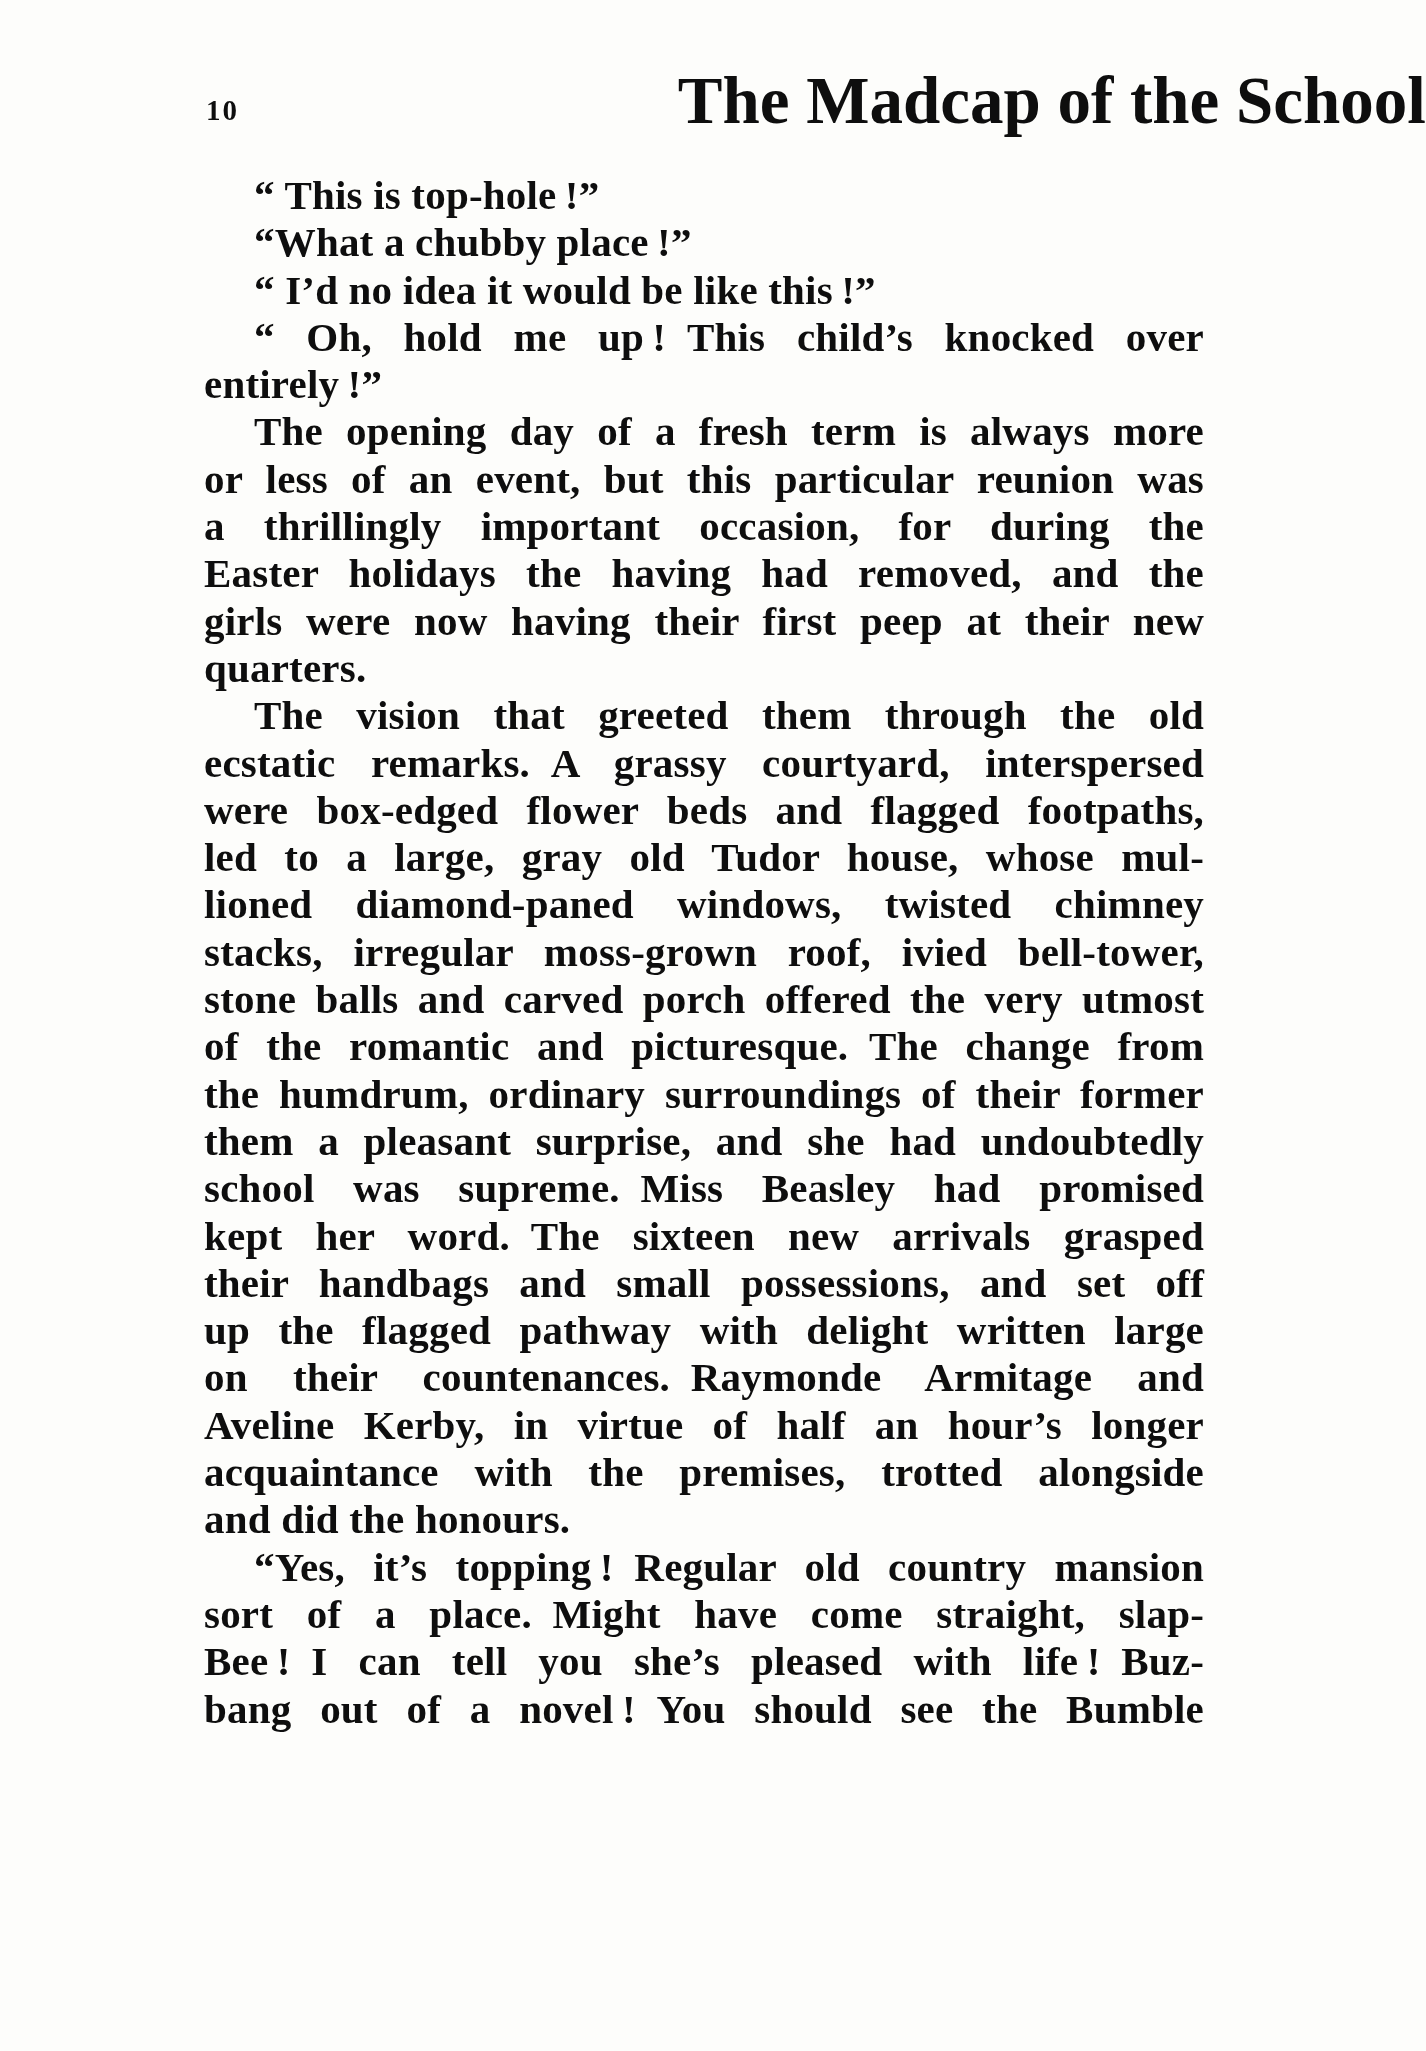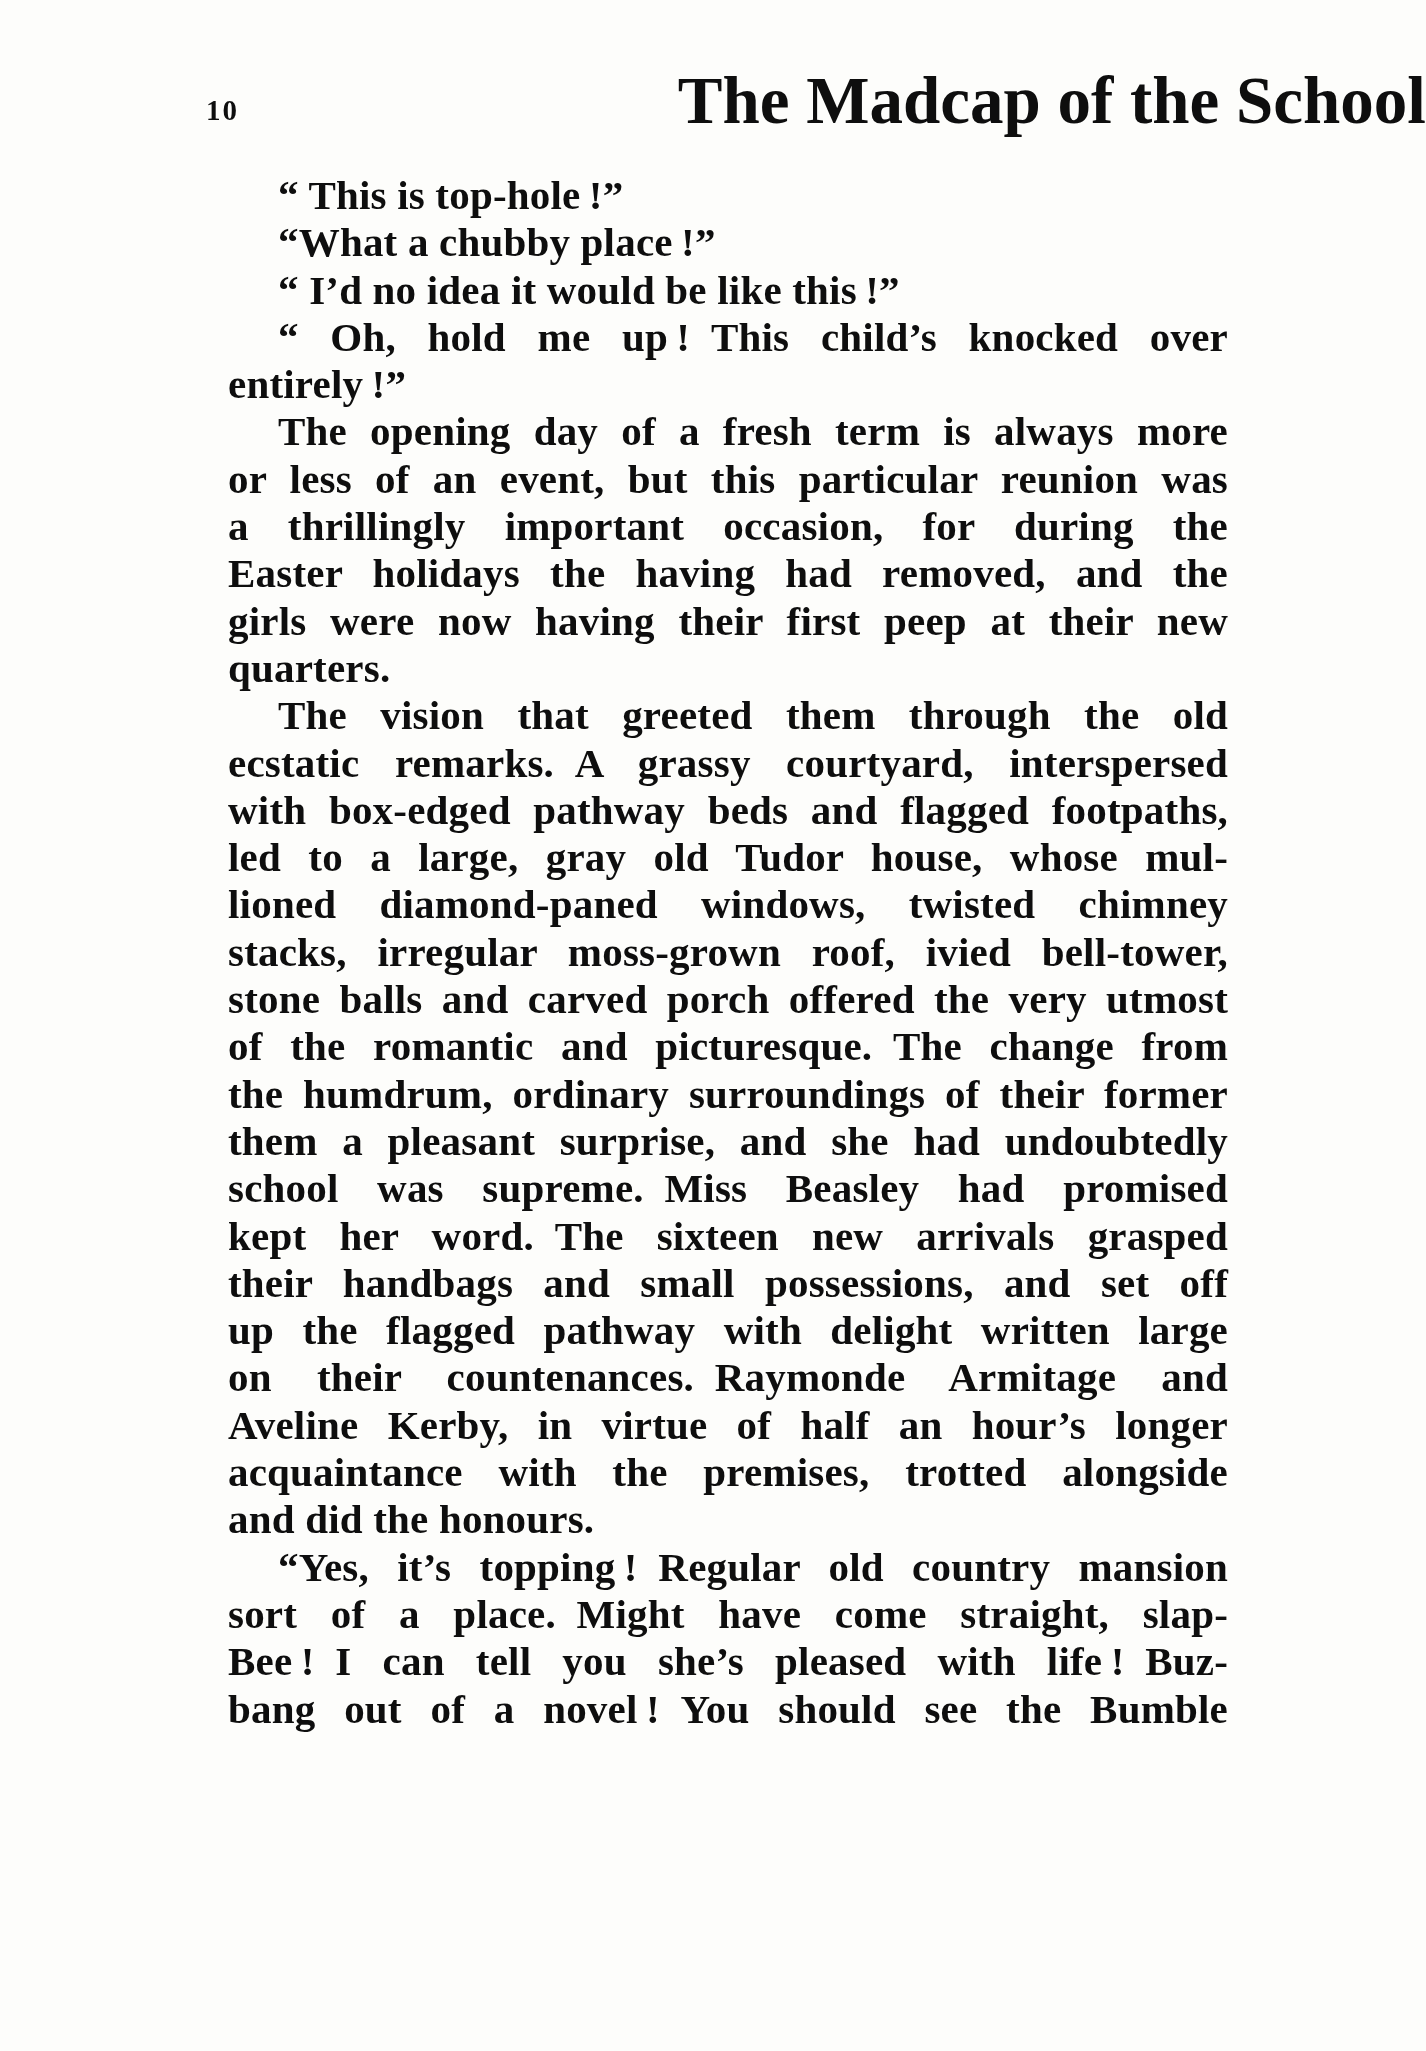--- a/index.html
+++ b/index.html
@@ -45,21 +45,20 @@
     font-weight: bold;
     line-height: 72px;
     letter-spacing: 0px;
     white-space: nowrap;
   }
   .body-block {
     position: absolute;
     left: 204px;
     top: 172px;
     width: 1000px;
-    margin-left: 24px;
   }
   .paragraph {
     margin: 0;
   }
   .line {
     height: 47.3px;
     line-height: 47.3px;
     font-size: 41px;
     font-weight: bold;
     text-align: justify;
@@ -105,21 +104,21 @@
         <div class="line fill indent">The opening day of a fresh term is always more</div>
         <div class="line fill">or less of an event, but this particular reunion was</div>
         <div class="line fill">a thrillingly important occasion, for during the</div>
         <div class="line fill">Easter holidays the having had removed, and the</div>
         <div class="line fill">girls were now having their first peep at their new</div>
         <div class="line">quarters.</div>
       </div>
       <div class="paragraph">
         <div class="line fill indent">The vision that greeted them through the old</div>
         <div class="line fill">ecstatic remarks. A grassy courtyard, interspersed</div>
-        <div class="line fill">with box-edged pathway beds and flagged footpaths,</div>
+        <div class="line fill">were box-edged flower beds and flagged footpaths,</div>
         <div class="line fill">led to a large, gray old Tudor house, whose mul-</div>
         <div class="line fill">lioned diamond-paned windows, twisted chimney</div>
         <div class="line fill">stacks, irregular moss-grown roof, ivied bell-tower,</div>
         <div class="line fill">stone balls and carved porch offered the very utmost</div>
         <div class="line fill">of the romantic and picturesque. The change from</div>
         <div class="line fill">the humdrum, ordinary surroundings of their former</div>
         <div class="line fill">them a pleasant surprise, and she had undoubtedly</div>
         <div class="line fill">school was supreme. Miss Beasley had promised</div>
         <div class="line fill">kept her word. The sixteen new arrivals grasped</div>
         <div class="line fill">their handbags and small possessions, and set off</div>

